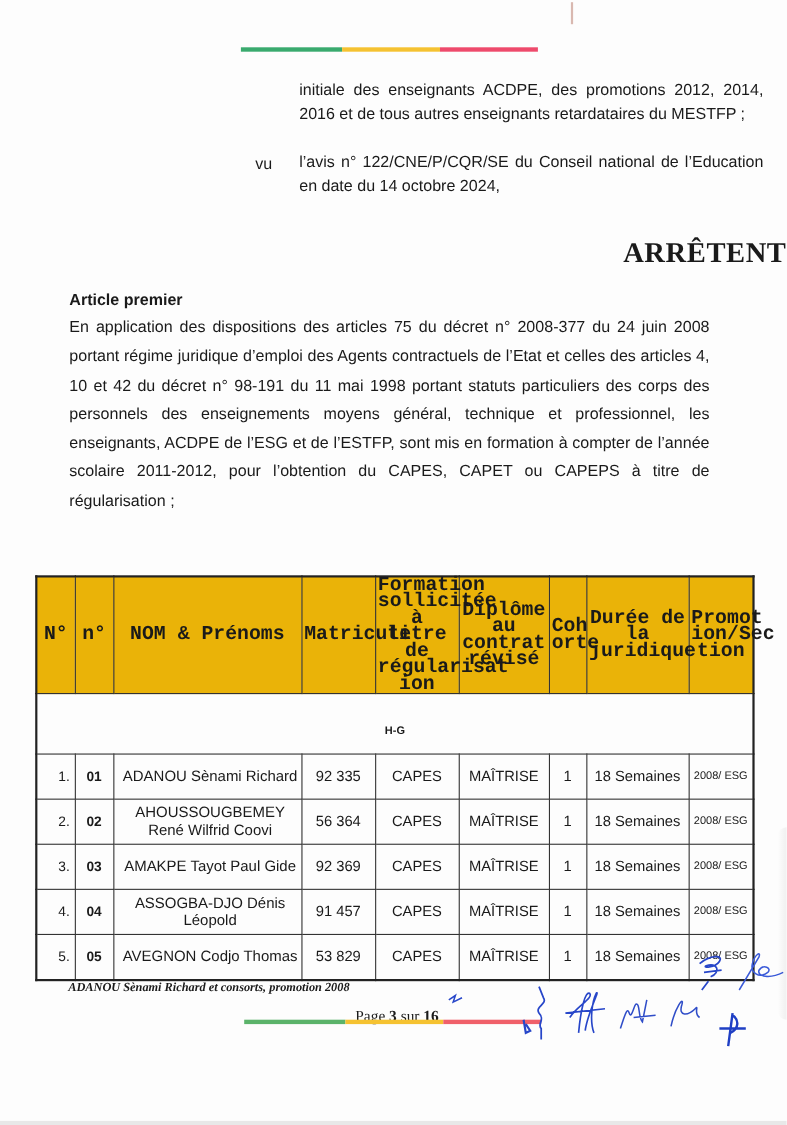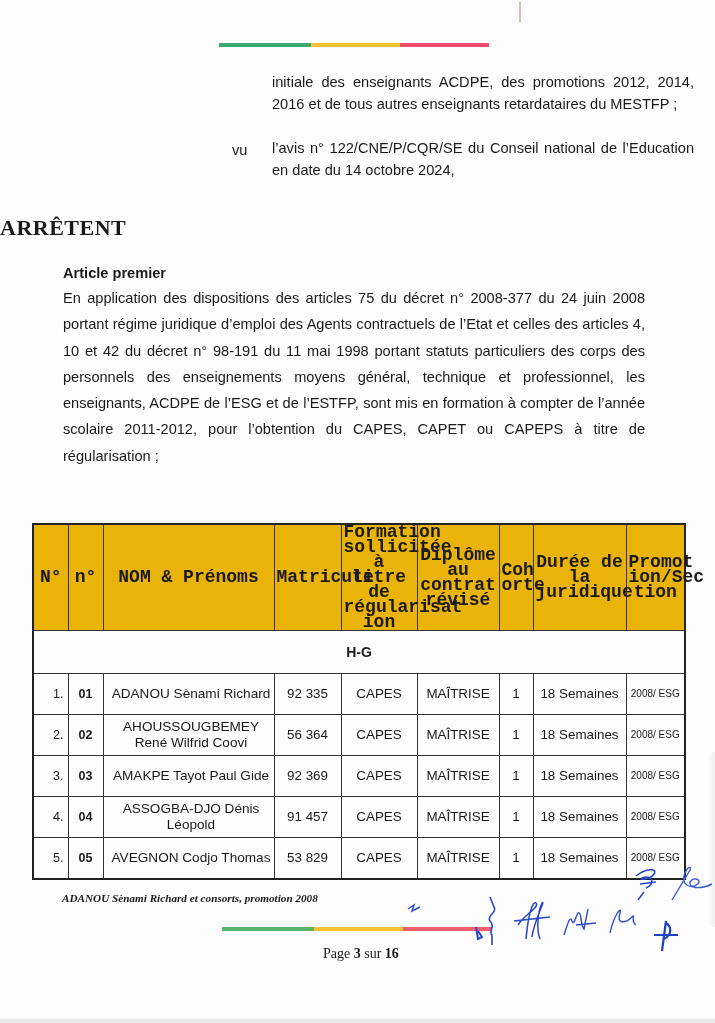--- a/index.html
+++ b/index.html
@@ -12,36 +12,36 @@
     background: linear-gradient(to right, rgba(0,0,0,0), rgba(0,0,0,0.05)); border-radius: 8px 0 0 8px; }
   .flag-bar { position: absolute; height: 4px; display: flex; }
   .flag-bar span { display: block; height: 100%; }
   .top-bar { left: 219px; top: 43px; width: 270px; }
   .bottom-bar { left: 222px; top: 927px; width: 270px; }
   .text { position: absolute; font-size: 14.6px; line-height: 22px; }
   .justify { text-align: justify; text-align-last: left; }
   .vu-label { left: 232px; top: 139px; }
   .block-a { left: 272px; top: 71px; width: 422px; }
   .block-b { left: 272px; top: 137px; width: 422px; }
-  .title { position: absolute; left: 0; width: 715px; top: 215px; text-align: left;
-    font-family: "Liberation Serif", serif; font-weight: bold; font-size: 22px; letter-spacing: 0.5px; }
+  .title { position: absolute; left: 0; width: 715px; top: 215px; text-align: right;
+    font-family: "Liberation Serif", serif; font-weight: bold; font-size: 26px; letter-spacing: 0.5px; }
   .art-heading { left: 63px; top: 262px; font-weight: bold; }
   .art-body { left: 63px; top: 285px; width: 598px; line-height: 26.3px; }
   .art-body p { margin: 0 16px 6px 0; }
   table.roster { position: absolute; left: 32px; top: 523px; width: 652px; border-collapse: collapse;
     font-size: 13.4px; border: 2px solid #222; table-layout: fixed; }
   table.roster th, table.roster td { border: 1px solid #333; padding: 0 2px; text-align: center; vertical-align: middle; }
   table.roster th { background: #eab308; font-weight: bold; font-size: 18px; line-height: 15px; height: 97px; font-family: Liberation Mono, monospace; }
-  table.roster td.sec { height: 42px; font-weight: bold; font-size: 14px; }
+  table.roster td.sec { height: 42px; font-weight: bold; font-size: 10px; padding-top: 12px; }
   table.roster tr.row td { height: 40px; line-height: 16.5px; }
   td.name { text-align: right; padding-left: 7px !important; font-size: 13.6px; }
   td.idx { text-align: right !important; padding-right: 4px !important; font-size: 12.5px; }
   td.num { font-weight: bold; font-size: 12.5px; }
   td.promo { font-size: 10px; line-height: 16px !important; }
-  .footer-page { position: absolute; left: 323px; top: 946px; font-family: "Liberation Serif", serif; font-size: 14px; }
+  .footer-page { position: absolute; left: 323px; top: 917px; font-family: "Liberation Serif", serif; font-size: 14px; }
   .footer-page b { font-weight: bold; }
   .footer-note { position: absolute; left: 62px; top: 892px; font-size: 11.2px; font-weight: bold; font-style: italic; font-family: Liberation Serif, serif; }
   .sig { position: absolute; }
   .scan-mark { position: absolute; left: 519px; top: 2px; width: 2px; height: 20px; background: #d9b8b0; }
 </style>
 </head>
 <body>
 
 <div class="scan-mark"></div>
 

